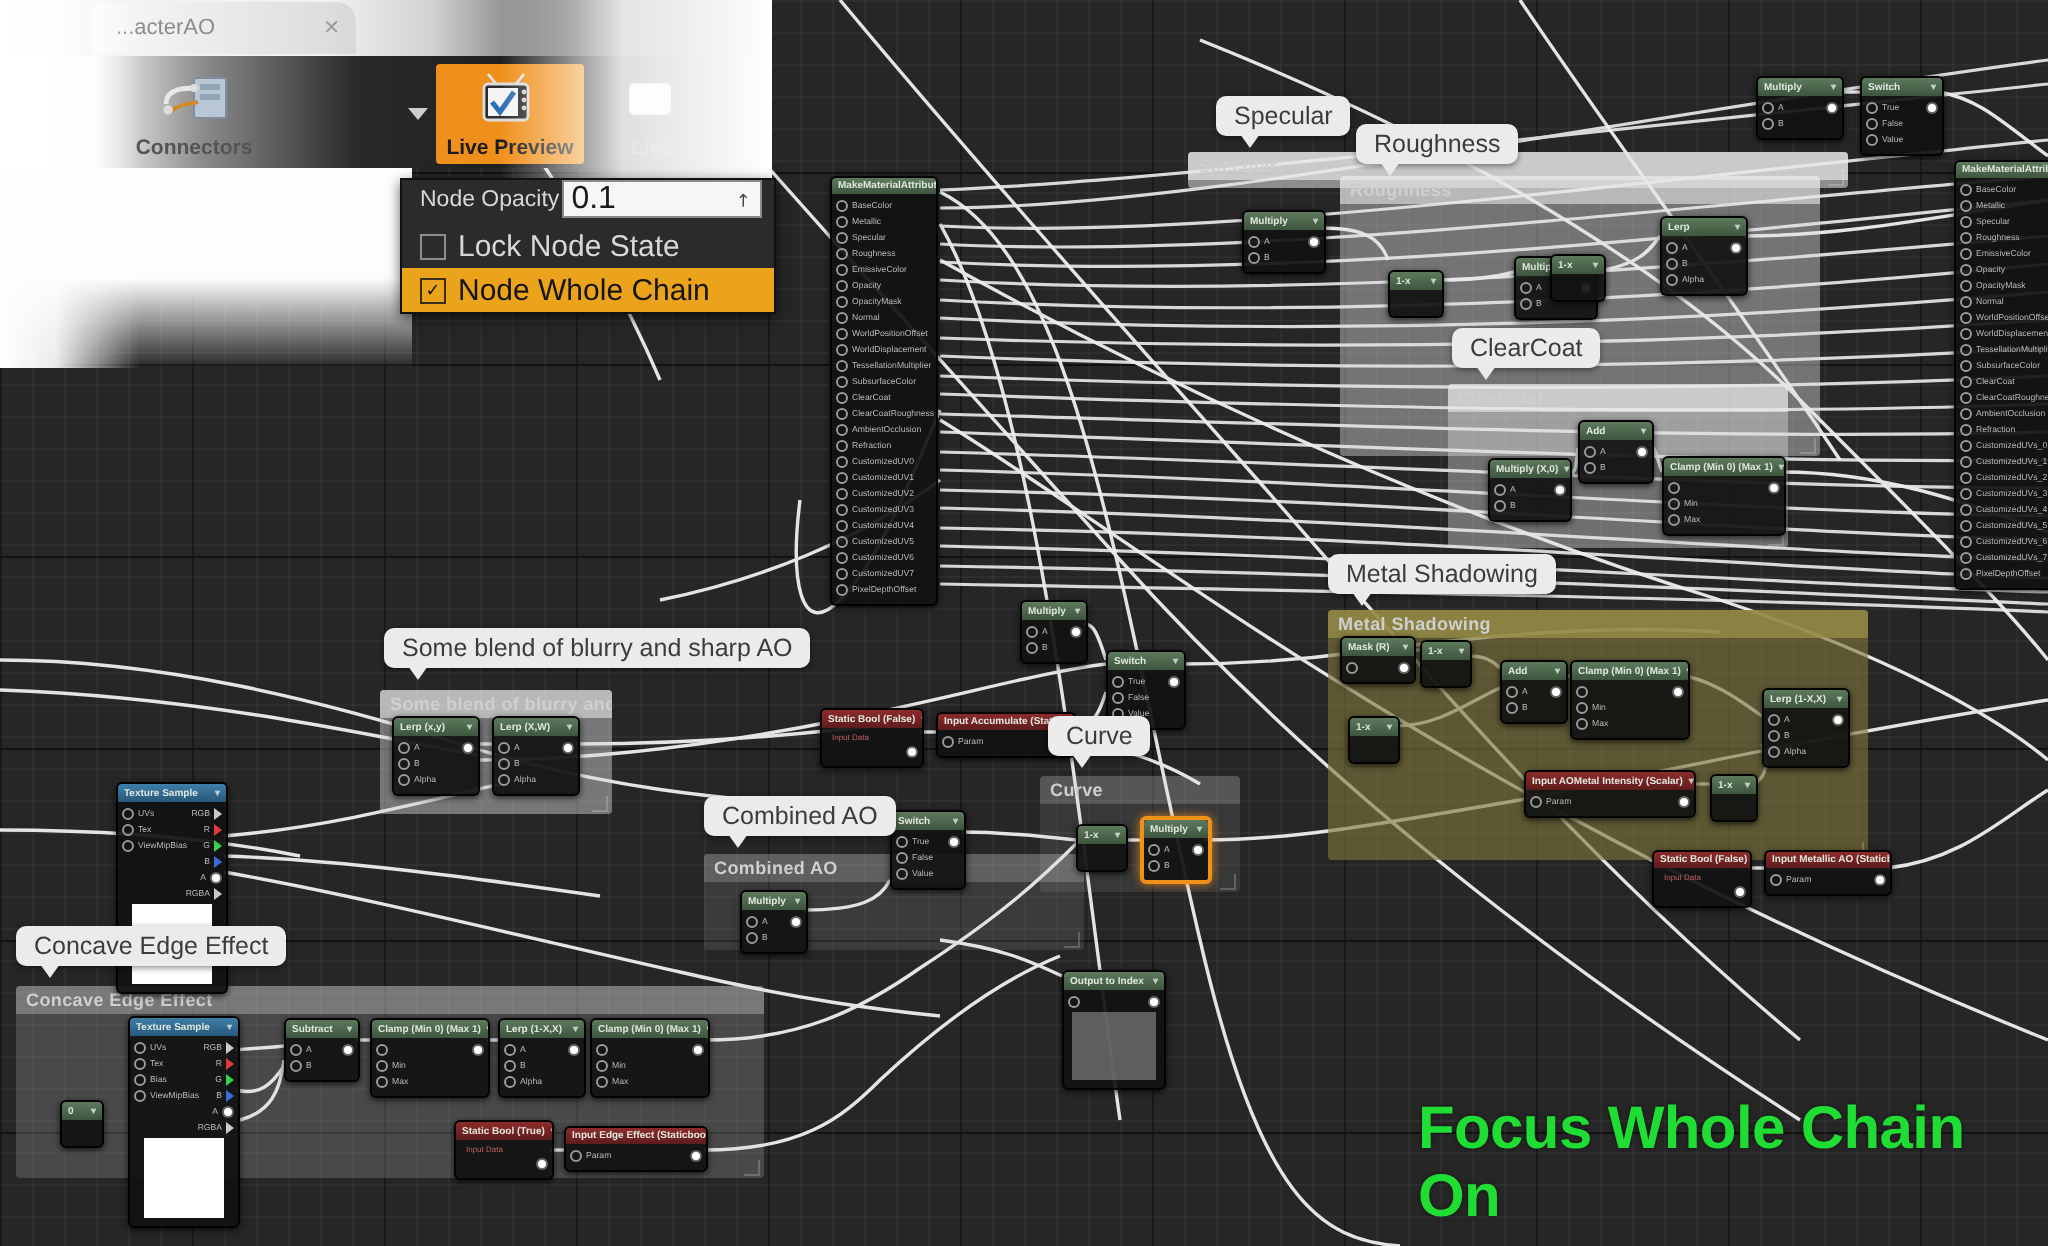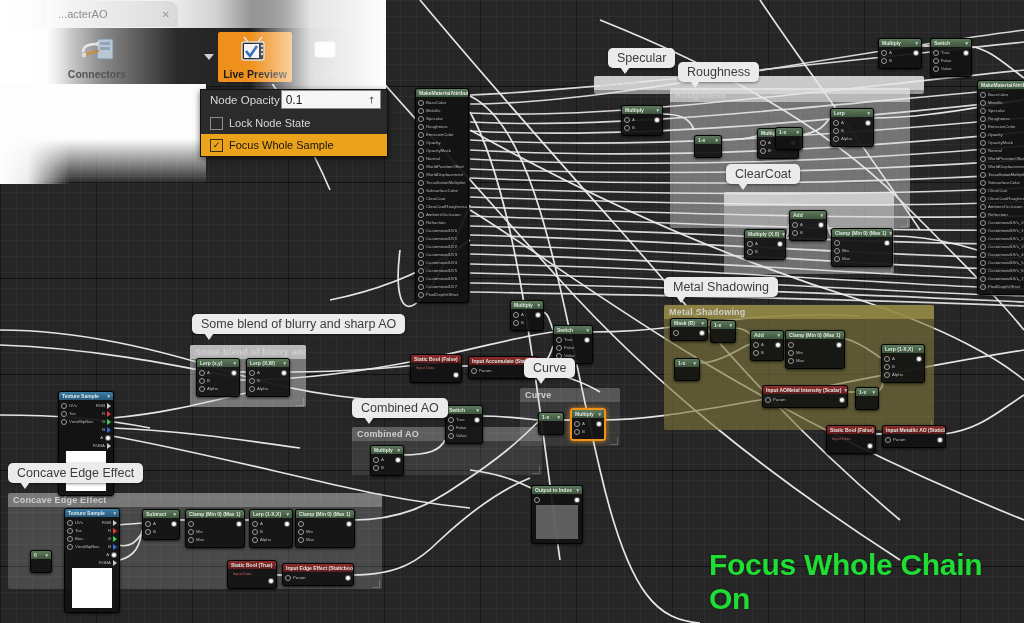--- a/index.html
+++ b/index.html
@@ -96,27 +96,27 @@
     background:linear-gradient(to bottom,#fdfdfd 0%,#fdfdfd 55%,rgba(253,253,253,0) 100%);pointer-events:none;}
   .tb-fadeR{position:absolute;left:250px;top:0;width:136px;height:90px;
     background:linear-gradient(to right,rgba(255,255,255,0) 0%,rgba(255,255,255,.85) 45%,#ffffff 100%);pointer-events:none;}
 
   
   .menu{position:absolute;left:200px;top:89px;width:186px;background:#2b2b2b;
     border:1px solid #111;box-shadow:0 2px 6px rgba(0,0,0,.6);}
   .menu-title{font-size:10.5px;color:#b9b9b9;padding:4px 8px 4px 9px;}
   .menu-row{display:flex;align-items:center;height:22px;padding:0 6px 0 9px;gap:6px;}
   .menu-row.hl{background:#eaa31a;}
-  .menu-lbl{font-size:11px;color:#d8d8d8;}
+  .menu-lbl{font-size:15px;color:#d8d8d8;}
   .menu-row.hl .menu-lbl{color:#151515;}
   .opacity-row{display:flex;align-items:center;justify-content:flex-end;padding:0 6px 3px 9px;gap:1px;}
   .opacity-lbl{font-size:11.5px;color:#d8d8d8;}
   .opacity-box{flex:1 1 auto;max-width:126px;height:17px;background:#f6f6f6;border:1px solid #8a8a8a;
     display:flex;align-items:center;justify-content:space-between;padding:0 4px;}
-  .opacity-val{font-size:12px;color:#1a1a1a;}
+  .opacity-val{font-size:16px;color:#1a1a1a;}
   .spin{font-size:9px;color:#4a4a4a;transform:rotate(45deg);}
   .chk{width:11px;height:11px;border:1px solid #8e8e8e;background:transparent;
     display:flex;align-items:center;justify-content:center;font-size:9px;color:#151515;flex:0 0 auto;}
   .chk.checked{background:transparent;border-color:#3a2f10;}
 </style>
 </head>
 <body>
 
 <div id="root">
 
@@ -1647,17 +1647,17 @@
       </span>
     </div>
 
     <div class="menu-row">
       <span class="chk"></span>
       <span class="menu-lbl">Lock Node State</span>
     </div>
 
     <div class="menu-row hl">
       <span class="chk checked">✓</span>
-      <span class="menu-lbl">Focus Whole Sample</span>
+      <span class="menu-lbl">Node Whole Chain</span>
     </div>
   </div>
 
 </div>
 
 </body></html>

